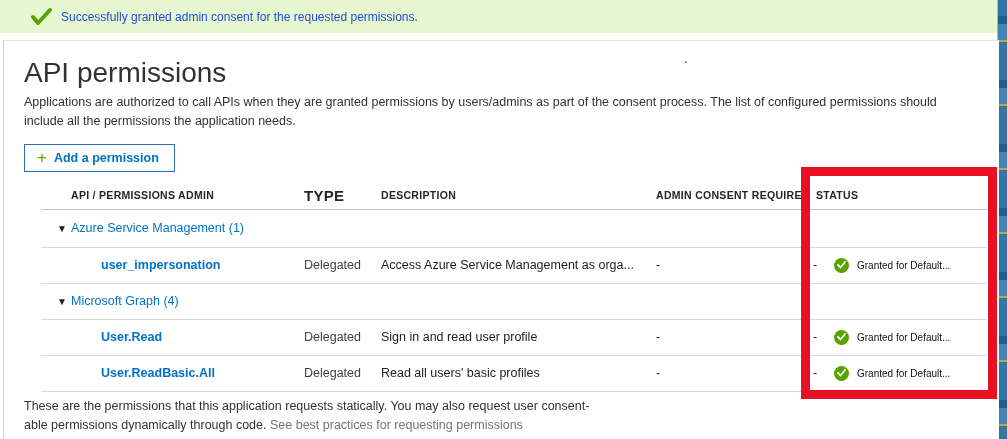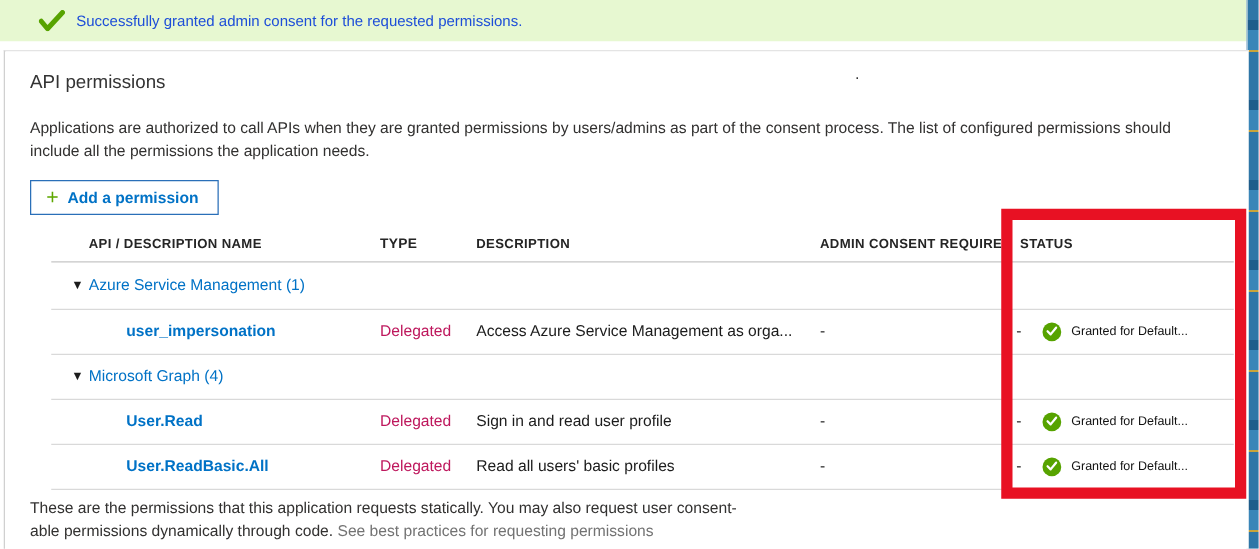--- a/index.html
+++ b/index.html
@@ -16,21 +16,21 @@
     background:repeating-linear-gradient(180deg,
       #2e76a7 0px, #2e76a7 16px, #1f5d8b 16px, #1f5d8b 24px,
       #3a86b8 24px, #3a86b8 40px, #c9a43a 40px, #c9a43a 42px,
       #2e76a7 42px, #2e76a7 64px);
     border-left:1px solid #9cbcd4; }
 
   
   .content { position:absolute; left:3px; top:40px; width:995px; height:399px; background:#fff;
     border-left:1px solid #d0d0d0; border-top:1px solid #e4e4e4; }
 
-  .page-title { position:absolute; left:20px; top:16px; font-size:15px; font-weight:400; color:#333; }
+  .page-title { position:absolute; left:20px; top:16px; font-size:28px; font-weight:400; color:#333; }
   .stray-dot { position:absolute; left:680px; top:10px; font-size:13px; color:#333; }
   .desc { position:absolute; left:20px; top:52px; width:952px; font-size:12.5px; line-height:19px; color:#323130; }
 
   .add-btn { position:absolute; left:20px; top:103px; height:26px; display:inline-flex; align-items:center;
     gap:7px; padding:0 15px 0 12px; background:#fff; border:1px solid #2a6fb8; color:#0072c6;
     font-family:"Liberation Sans", sans-serif; font-size:12.5px; font-weight:700; cursor:pointer; }
   .add-btn .plus { color:#5ea700; font-size:17px; font-weight:400; line-height:1; position:relative; top:-1px; }
 
   
   .trow { position:absolute; left:37px; width:946px; border-bottom:1px solid #d9d9d9; }
@@ -39,21 +39,21 @@
     color:#252525; letter-spacing:0.3px; }
   .r0 { top:168px; height:38px; }
   .r1 { top:206px; height:36px; }
   .r2 { top:242px; height:36px; }
   .r3 { top:278px; height:36px; }
   .r4 { top:314px; height:36px; }
 
   .c-name   { left:30px; }
   .c-caret  { left:16px; font-size:10px; color:#1d1d1d; }
   .c-link   { left:60px; }
-  .c-type   { left:263px; font-size:12.5px; color:#be185d; }
+  .c-type   { left:263px; font-size:12.5px; color:#404040; }
   .c-desc   { left:340px; font-size:12.5px; color:#1c1c1c; }
   .c-admin  { left:615px; font-size:12.5px; color:#1c1c1c; }
   .c-sdash  { left:772px; font-size:12.5px; color:#1c1c1c; }
   .c-sicon  { left:793px; }
   .c-stext  { left:816px; font-size:10px; color:#111; }
 
   .group-label { font-size:12.5px; font-weight:400; color:#0072c6; cursor:pointer; }
   .perm-link   { font-size:12.5px; font-weight:600; color:#0072c6; cursor:pointer; }
 
   .granted-circle { width:15px; height:15px; border-radius:50%; background:#57a300;
@@ -85,22 +85,22 @@
     <h1 class="page-title">API permissions</h1>
     <span class="stray-dot">.</span>
     <p class="desc">Applications are authorized to call APIs when they are granted permissions by users/admins as part of the consent process. The list of configured permissions should include all the permissions the application needs.</p>
 
     <button class="add-btn">
       <span class="plus">+</span>
       <span>Add a permission</span>
     </button>
 
     <div class="trow thead">
-      <span class="cell c-name">API / DESCRIPTION NAME</span>
-      <span class="cell c-type" style="font-size:11px;font-weight:700;color:#252525">TYPE</span>
+      <span class="cell c-name">API / PERMISSIONS ADMIN</span>
+      <span class="cell c-type" style="font-size:15px;font-weight:700;color:#252525">TYPE</span>
       <span class="cell c-admin" style="font-size:10.5px;font-weight:700;color:#252525">ADMIN CONSENT REQUIRED</span>
       <span class="cell c-desc" style="font-size:10.5px;font-weight:700;color:#252525">DESCRIPTION</span>
       <span class="cell" style="left:775px;font-size:10.5px;font-weight:700;color:#252525">STATUS</span>
     </div>
 
     <div class="trow r0">
       <span class="cell c-caret">▼</span>
       <span class="cell c-name group-label">Azure Service Management (1)</span>
     </div>
 

